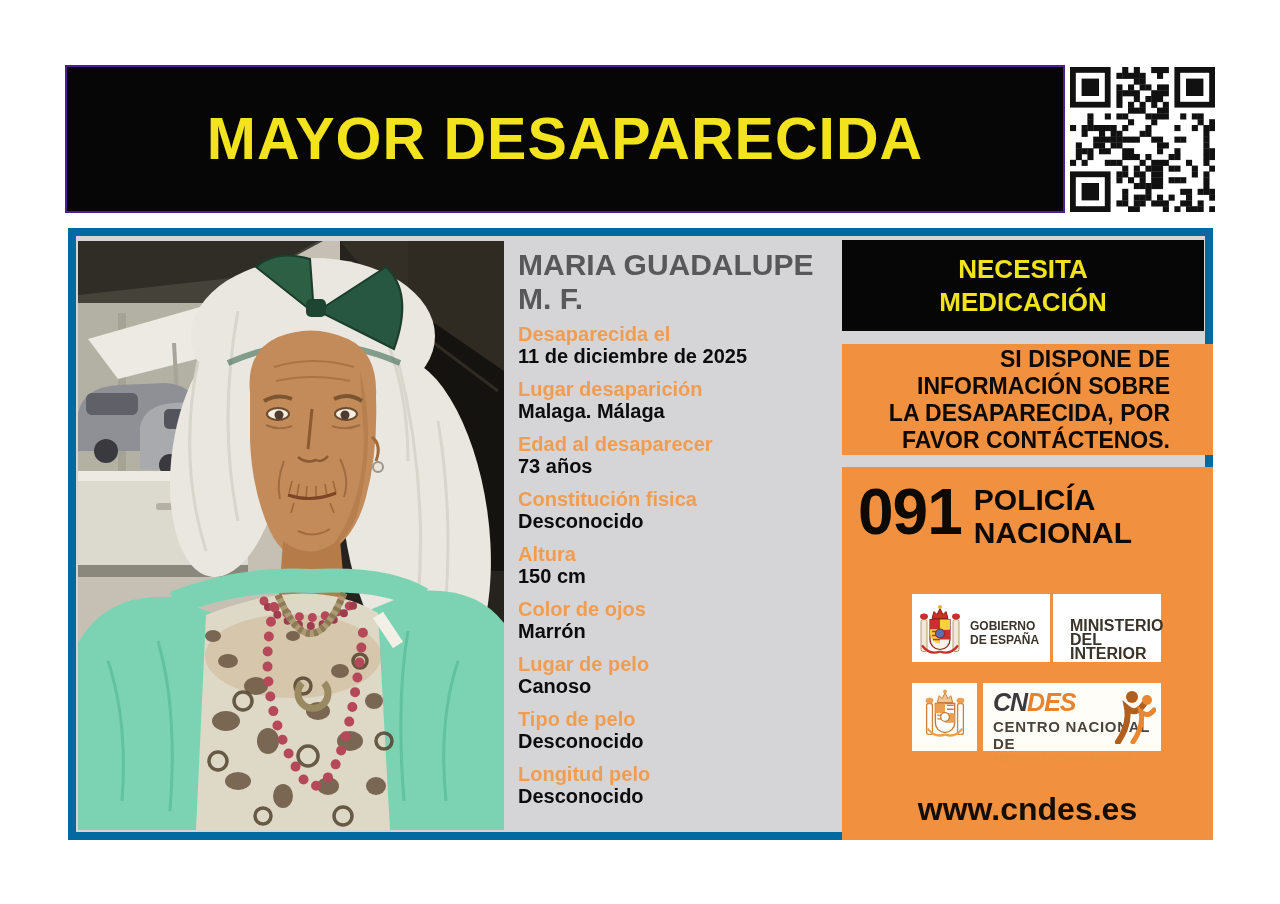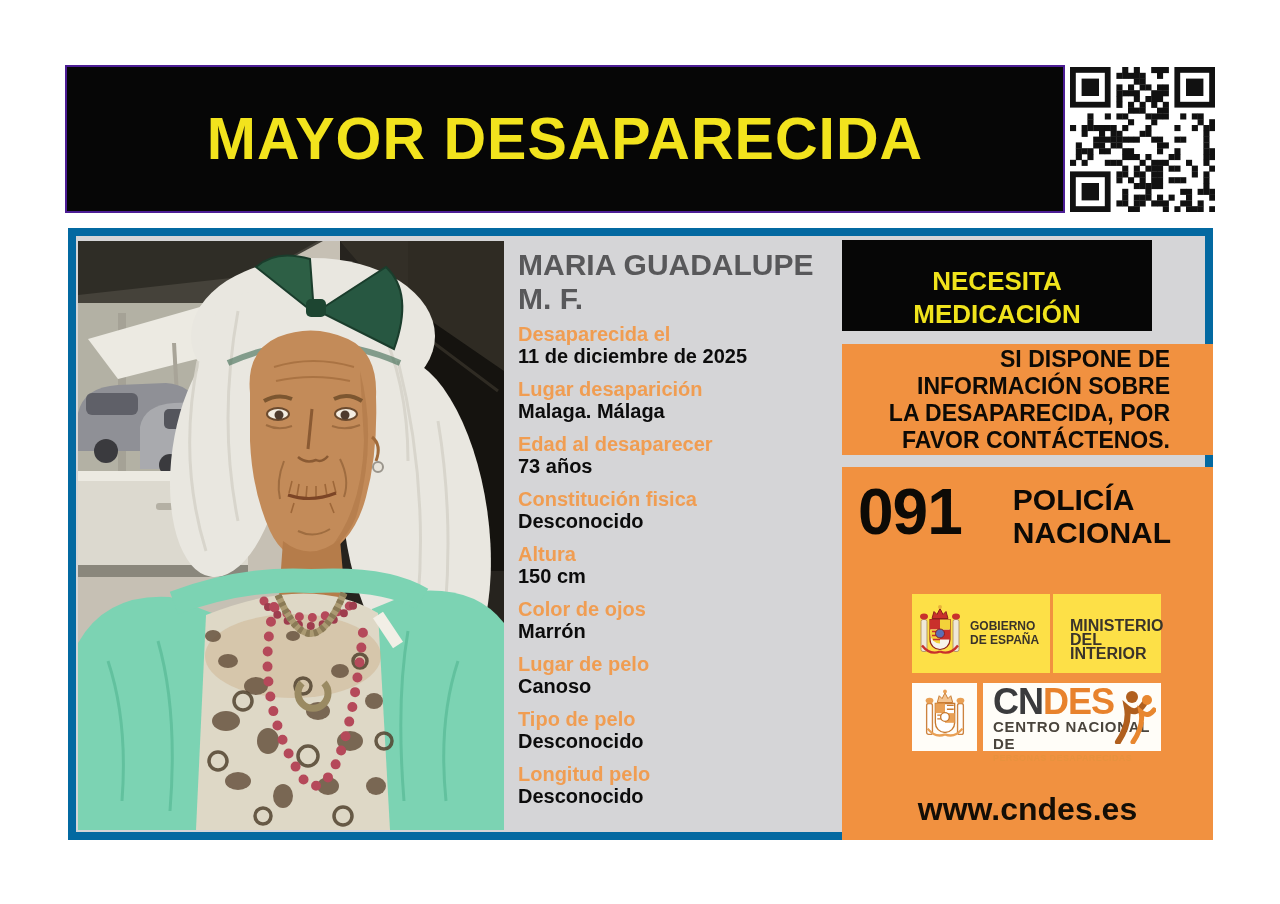--- a/index.html
+++ b/index.html
@@ -26,44 +26,44 @@
   .photo svg { display:block; width:426px; height:589px; }
 
   
   .details { position:absolute; left:442px; top:12px; width:320px; }
   .person-name { font-size:30px; line-height:34px; color:#58585a; max-width:320px; margin-bottom:8px; }
   .field { margin-bottom:11px; }
   .field .lbl { font-size:20px; line-height:21px; color:#f09d52; }
   .field .val { font-size:20px; line-height:23px; color:#0c0c0c; }
 
   
-  .alert-box { position:absolute; left:766px; top:4px; width:310px; height:91px; background:#060606;
-               display:flex; align-items:flex-end; justify-content:center; }
+  .alert-box { position:absolute; left:766px; top:4px; width:362px; height:91px; background:#060606;
+               display:flex; align-items:center; justify-content:center; }
   .alert-text { color:#f0e31c; font-size:26px; line-height:33px; text-align:center; max-width:220px; }
 
   .info-box { position:absolute; left:766px; top:108px; width:371px; height:111px; background:#f19140;
               display:flex; align-items:center; justify-content:center; }
   .info-text { color:#0d0a06; font-size:23px; line-height:27px; text-align:right; max-width:285px; }
 
   .main-box { position:absolute; left:766px; top:231px; width:371px; height:373px; background:#f19140; }
-  .phone-row { position:absolute; left:16px; top:14px; display:flex;gap:39px; }
+  .phone-row { position:absolute; left:16px; top:14px; display:flex; }
   .phone { font-size:64px; line-height:62px; letter-spacing:-1px; color:#0d0a06; }
   .police { font-size:30px; line-height:33px; color:#0d0a06; width:160px; margin-left:12px; margin-top:2px; }
 
-  .gov-logo { position:absolute; left:70px; top:127px; width:249px; height:79px; background:#fde047; }
+  .gov-logo { position:absolute; left:70px; top:127px; width:249px; height:68px; background:#ffffff; }
   .gov-arms { position:absolute; left:8px; top:9px; width:40px; height:61px; }
   .gov-text  { position:absolute; left:58px; top:25px; width:80px; font-size:12px; line-height:14px; color:#3a332a; }
   .gov-div   { position:absolute; left:138px; top:0; width:3px; height:79px; background:#f19140; }
   .gov-text2 { position:absolute; left:158px; top:25px; width:92px; font-size:16px; line-height:14px; color:#3a332a; }
 
   .cndes-arms-box { position:absolute; left:70px; top:216px; width:65px; height:68px; background:#fffdf8;
                     display:flex; align-items:center; justify-content:center; }
   .cndes-arms-box svg { width:40px; height:58px; }
   .cndes-box { position:absolute; left:141px; top:216px; width:178px; height:68px; background:#fffdf8; padding:6px 8px 0 10px; }
-  .cndes-word { font-size:36px; line-height:26px; letter-spacing:-1px; }
+  .cndes-word { font-style:italic; font-size:25px; line-height:26px; letter-spacing:-1px; }
   .cn  { color:#3b3b3d; }
   .des { color:#e8822c; }
   .cndes-sub1 { font-size:15px; letter-spacing:0.7px; color:#4a443c; margin-top:3px; }
   .cndes-sub2 { font-size:9px;  letter-spacing:0.4px; color:#e8923e; margin-top:1px; }
   .cndes-figures { position:absolute; right:5px; top:7px; width:50px; height:54px; }
 
   .website { position:absolute; left:0; bottom:12px; width:100%; text-align:center;
              font-size:32px; color:#140e06; }
 </style>
 </head>

